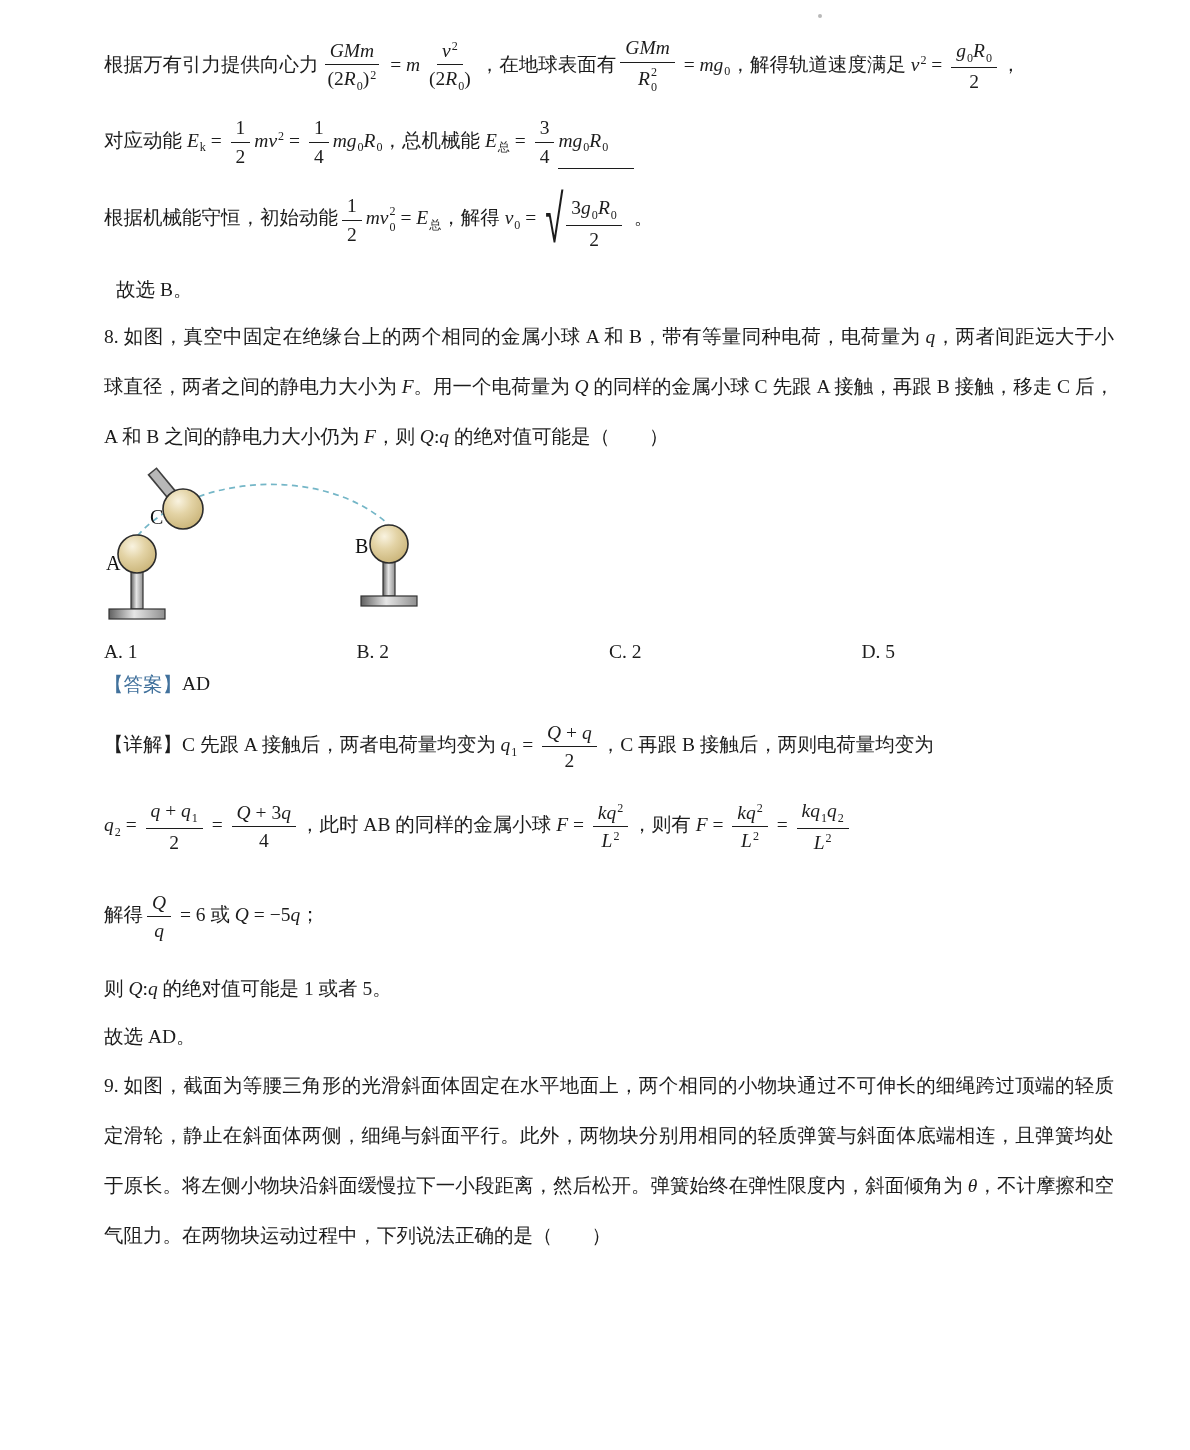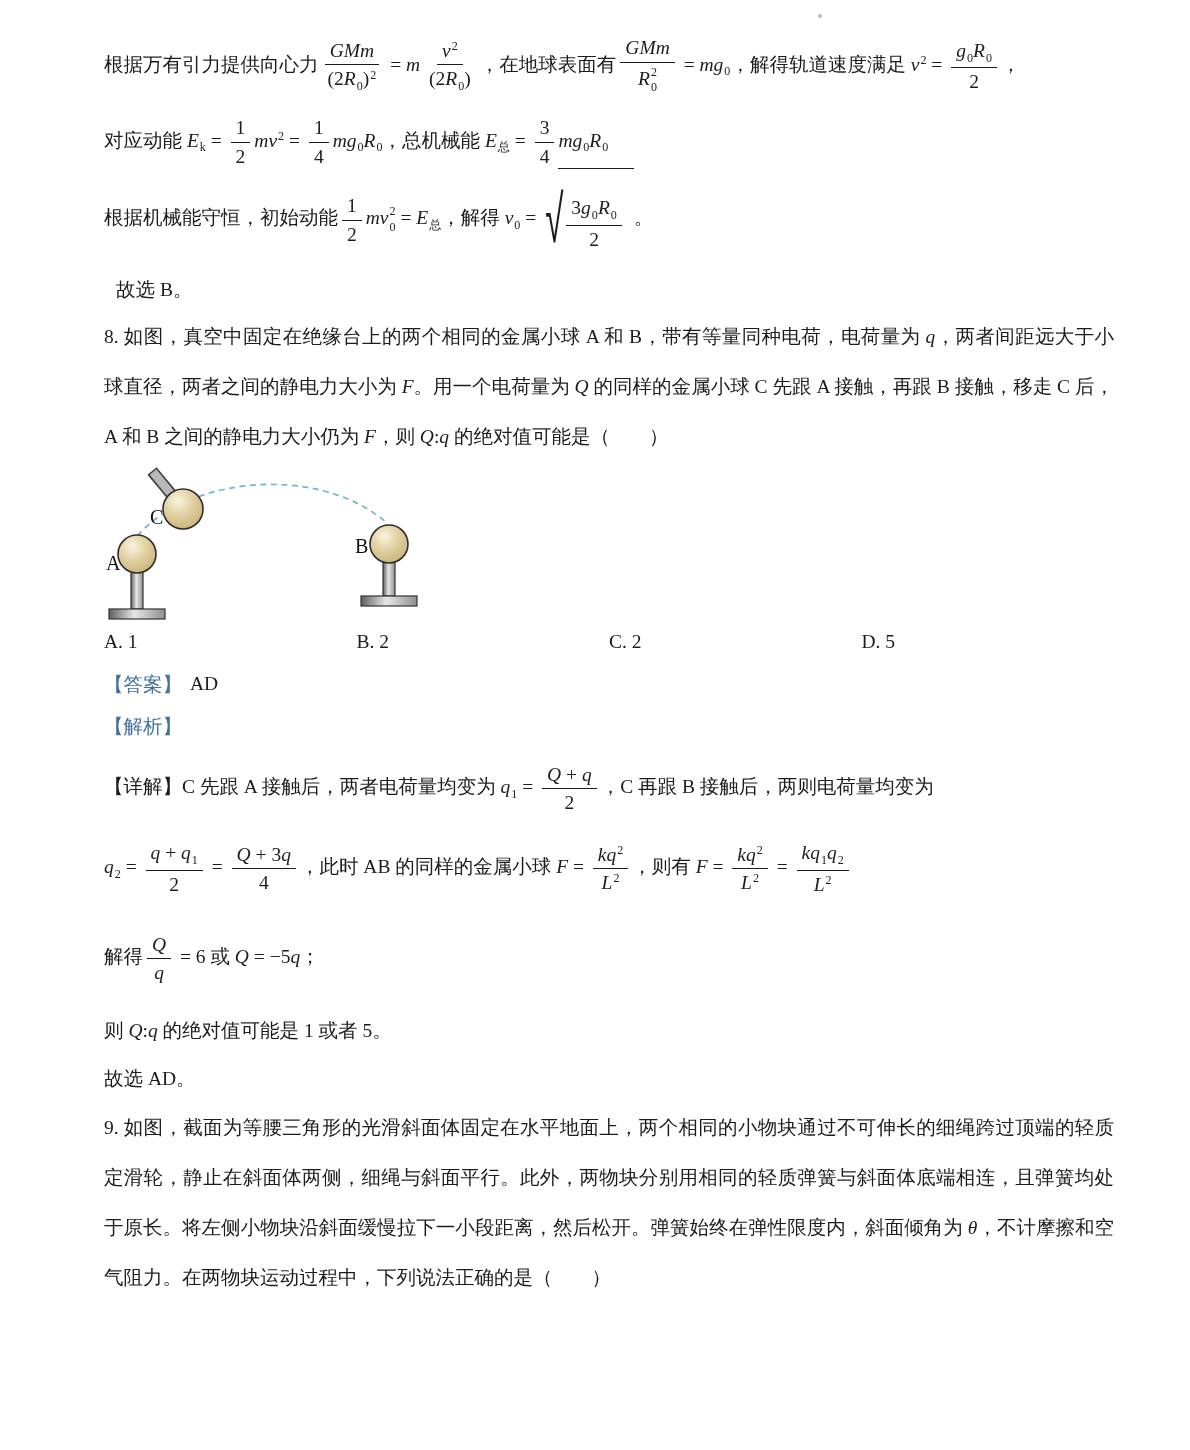--- a/index.html
+++ b/index.html
@@ -19,23 +19,23 @@
   .fd{display:block;padding:2px 5px 0 5px;white-space:nowrap;}
   .tsub{font-size:0.62em;vertical-align:-0.4em;font-style:normal;margin-left:1px;}
   .tsup{font-size:0.62em;vertical-align:0.55em;font-style:normal;margin-left:1px;}
   .ss{display:inline-flex;flex-direction:column;align-items:center;vertical-align:middle;
       font-size:0.62em;line-height:1.3;font-style:normal;margin-left:1px;}
   .s-sup,.s-sub{display:block;}
   .sqrt{display:inline-flex;align-items:center;vertical-align:middle;margin-left:4px;}
   .sqrt-sym{font-family:"DejaVu Sans",sans-serif;font-size:1.7em;font-weight:300;
             display:inline-block;transform:scaleY(2.0);transform-origin:55% 50%;margin-right:-5px;}
   .sqrt-body{display:inline-block;border-top:1.6px solid #1c1c1c;padding:3px 8px 0 4px;}
-  .options-row{display:flex;align-items:center;}
+  .options-row{display:flex;align-items:flex-end;}
   .options-row .opt{width:25%;}
-  .ans-line{display:flex;align-items:center;gap:8px;}
+  .ans-line{display:flex;align-items:center;}
   .figure-wrap{position:relative;}
   .fig-label{font-size:20px;fill:#111;font-family:"Liberation Serif",serif;}
   .speck{position:absolute;width:4px;height:4px;border-radius:50%;background:#b9b9b9;}
 </style>
 </head>
 <body>
 
 <div class="speck" style="left:818px;top:14px;"></div>
 
 <div class="page">
@@ -122,23 +122,20 @@
     <span class="opt">B. 2</span>
     <span class="opt">C. 2</span>
     <span class="opt">D. 5</span>
   </div>
 
   <div class="ans-line" style="height:42px;">
     <span class="blue">【答案】</span>
       <span>AD</span>
   </div>
 
-  <div class="ans-line" style="height:42px;">
-    <span class="blue">【解析】</span>
-  </div>
 
   <div class="math-line" style="height:80px;line-height:80px;"><span class="tok"><span class="mt">【详解】C 先跟 A 接触后，两者电荷量均变为 </span></span><span class="tok"><span class="mi">q</span><span class="tsub">1</span></span><span class="tok"><span class="mt"> = </span></span><span class="frac">
         <span class="fn"><span class="tok"><span class="mi">Q</span></span><span class="tok"><span class="mt"> + </span></span><span class="tok"><span class="mi">q</span></span></span>
         <span class="fd"><span class="tok"><span class="mt">2</span></span></span>
       </span><span class="tok"><span class="mt">，C 再跟 B 接触后，两则电荷量均变为</span></span></div>
 
   <div class="math-line" style="height:80px;line-height:80px;"><span class="tok"><span class="mi">q</span><span class="tsub">2</span></span><span class="tok"><span class="mt"> = </span></span><span class="frac">
         <span class="fn"><span class="tok"><span class="mi">q</span></span><span class="tok"><span class="mt"> + </span></span><span class="tok"><span class="mi">q</span><span class="tsub">1</span></span></span>
         <span class="fd"><span class="tok"><span class="mt">2</span></span></span>
       </span><span class="tok"><span class="mt"> = </span></span><span class="frac">

